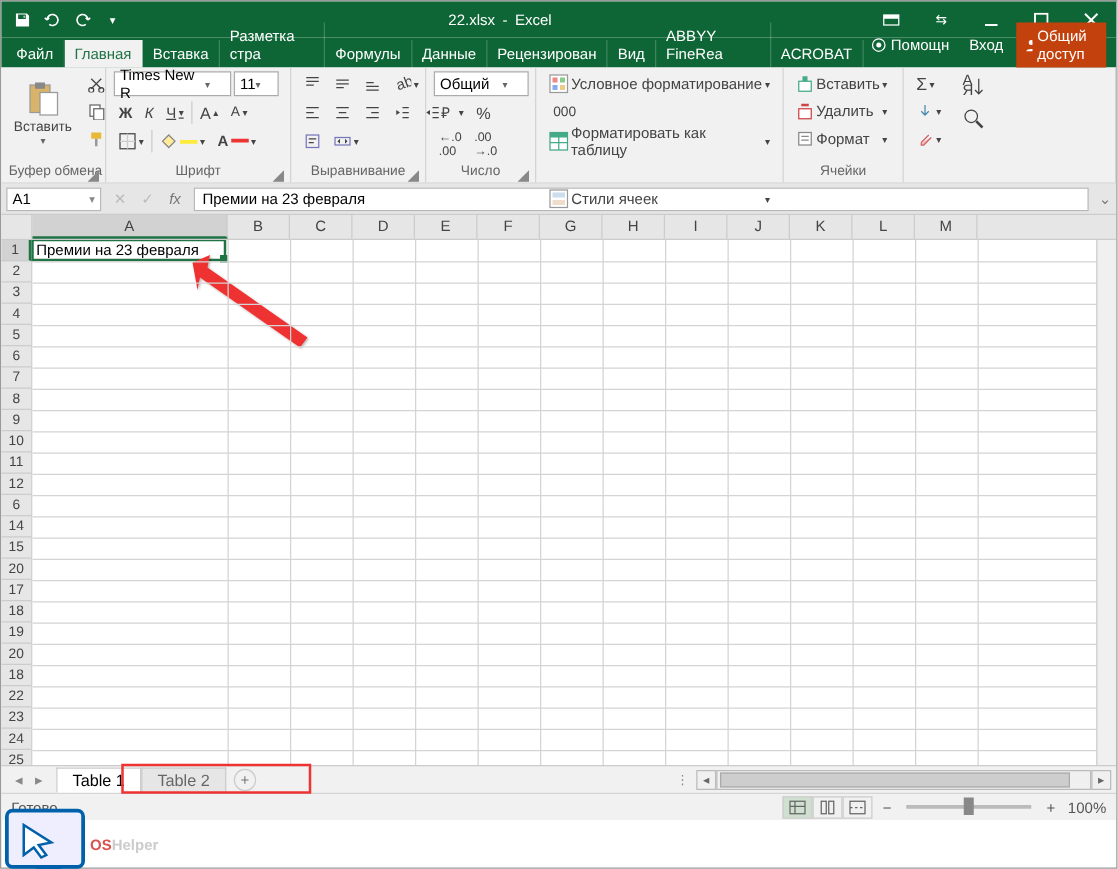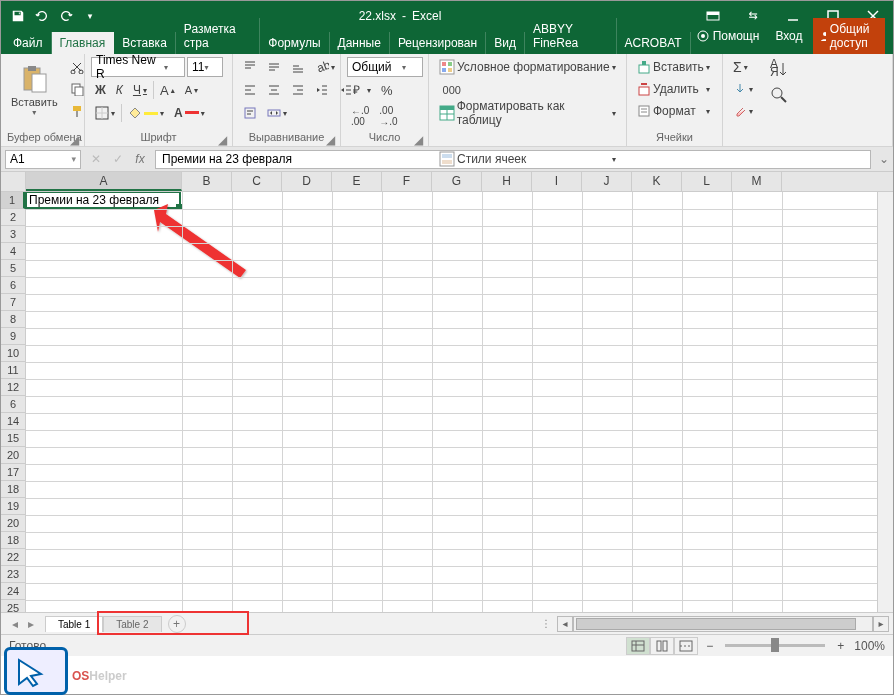--- a/index.html
+++ b/index.html
@@ -62,21 +62,21 @@
 .activecell { position: absolute; border: 2px solid #217346; background: #fff; font-family: "Times New Roman", serif; font-size: 14px; padding: 0 2px; display: flex; align-items: center; }
 .fillhandle { position: absolute; width: 6px; height: 6px; background: #217346; right: -3px; bottom: -3px; }
 
 
 .arrow-anno { position: absolute; pointer-events: none; }
 
 
 .sheettabs { height: 22px; background: #f1f1f1; border-top: 1px solid #ccc; display: flex; align-items: center; }
 .sheetnav { display: flex; gap: 0; padding: 0 6px; }
 .sheetnav .nbtn { width: 16px; text-align: center; color: #888; cursor: pointer; }
-.sheettab { padding: 2px 12px; border: 1px solid #ccc; border-bottom: none; background: #fff; font-size: 10px; cursor: pointer; margin-bottom: -1px; text-align: center; }
+.sheettab { padding: 2px 12px; border: 1px solid #ccc; border-bottom: none; background: #fff; font-size: 13px; cursor: pointer; margin-bottom: -1px; text-align: center; }
 .sheettab.inactive { background: #e6e6e6; color: #666; }
 .addsheet { width: 22px; text-align: center; color: #777; cursor: pointer; border: 1px solid #ccc; border-radius: 50%; margin-left: 6px; width: 18px; height: 18px; line-height: 16px; }
 .highlight-box { position: absolute; border: 2px solid #e33; pointer-events: none; }
 .hscroll { flex: 1; display: flex; align-items: center; justify-content: flex-end; padding-right: 4px; }
 .hscroll-track { width: 300px; height: 16px; border: 1px solid #bbb; background: #f0f0f0; display: flex; align-items: center; }
 .hscroll-thumb { height: 12px; background: #cdcdcd; border: 1px solid #aaa; }
 .hscroll-btn { width: 16px; height: 16px; border: 1px solid #bbb; background: #f0f0f0; display: flex; align-items:center; justify-content:center; color:#666; font-size:10px; cursor:pointer; }
 .vscroll { position: absolute; right: 0; top: 20px; width: 16px; bottom: 0; background: #f0f0f0; border-left: 1px solid #ccc; }
 
 

